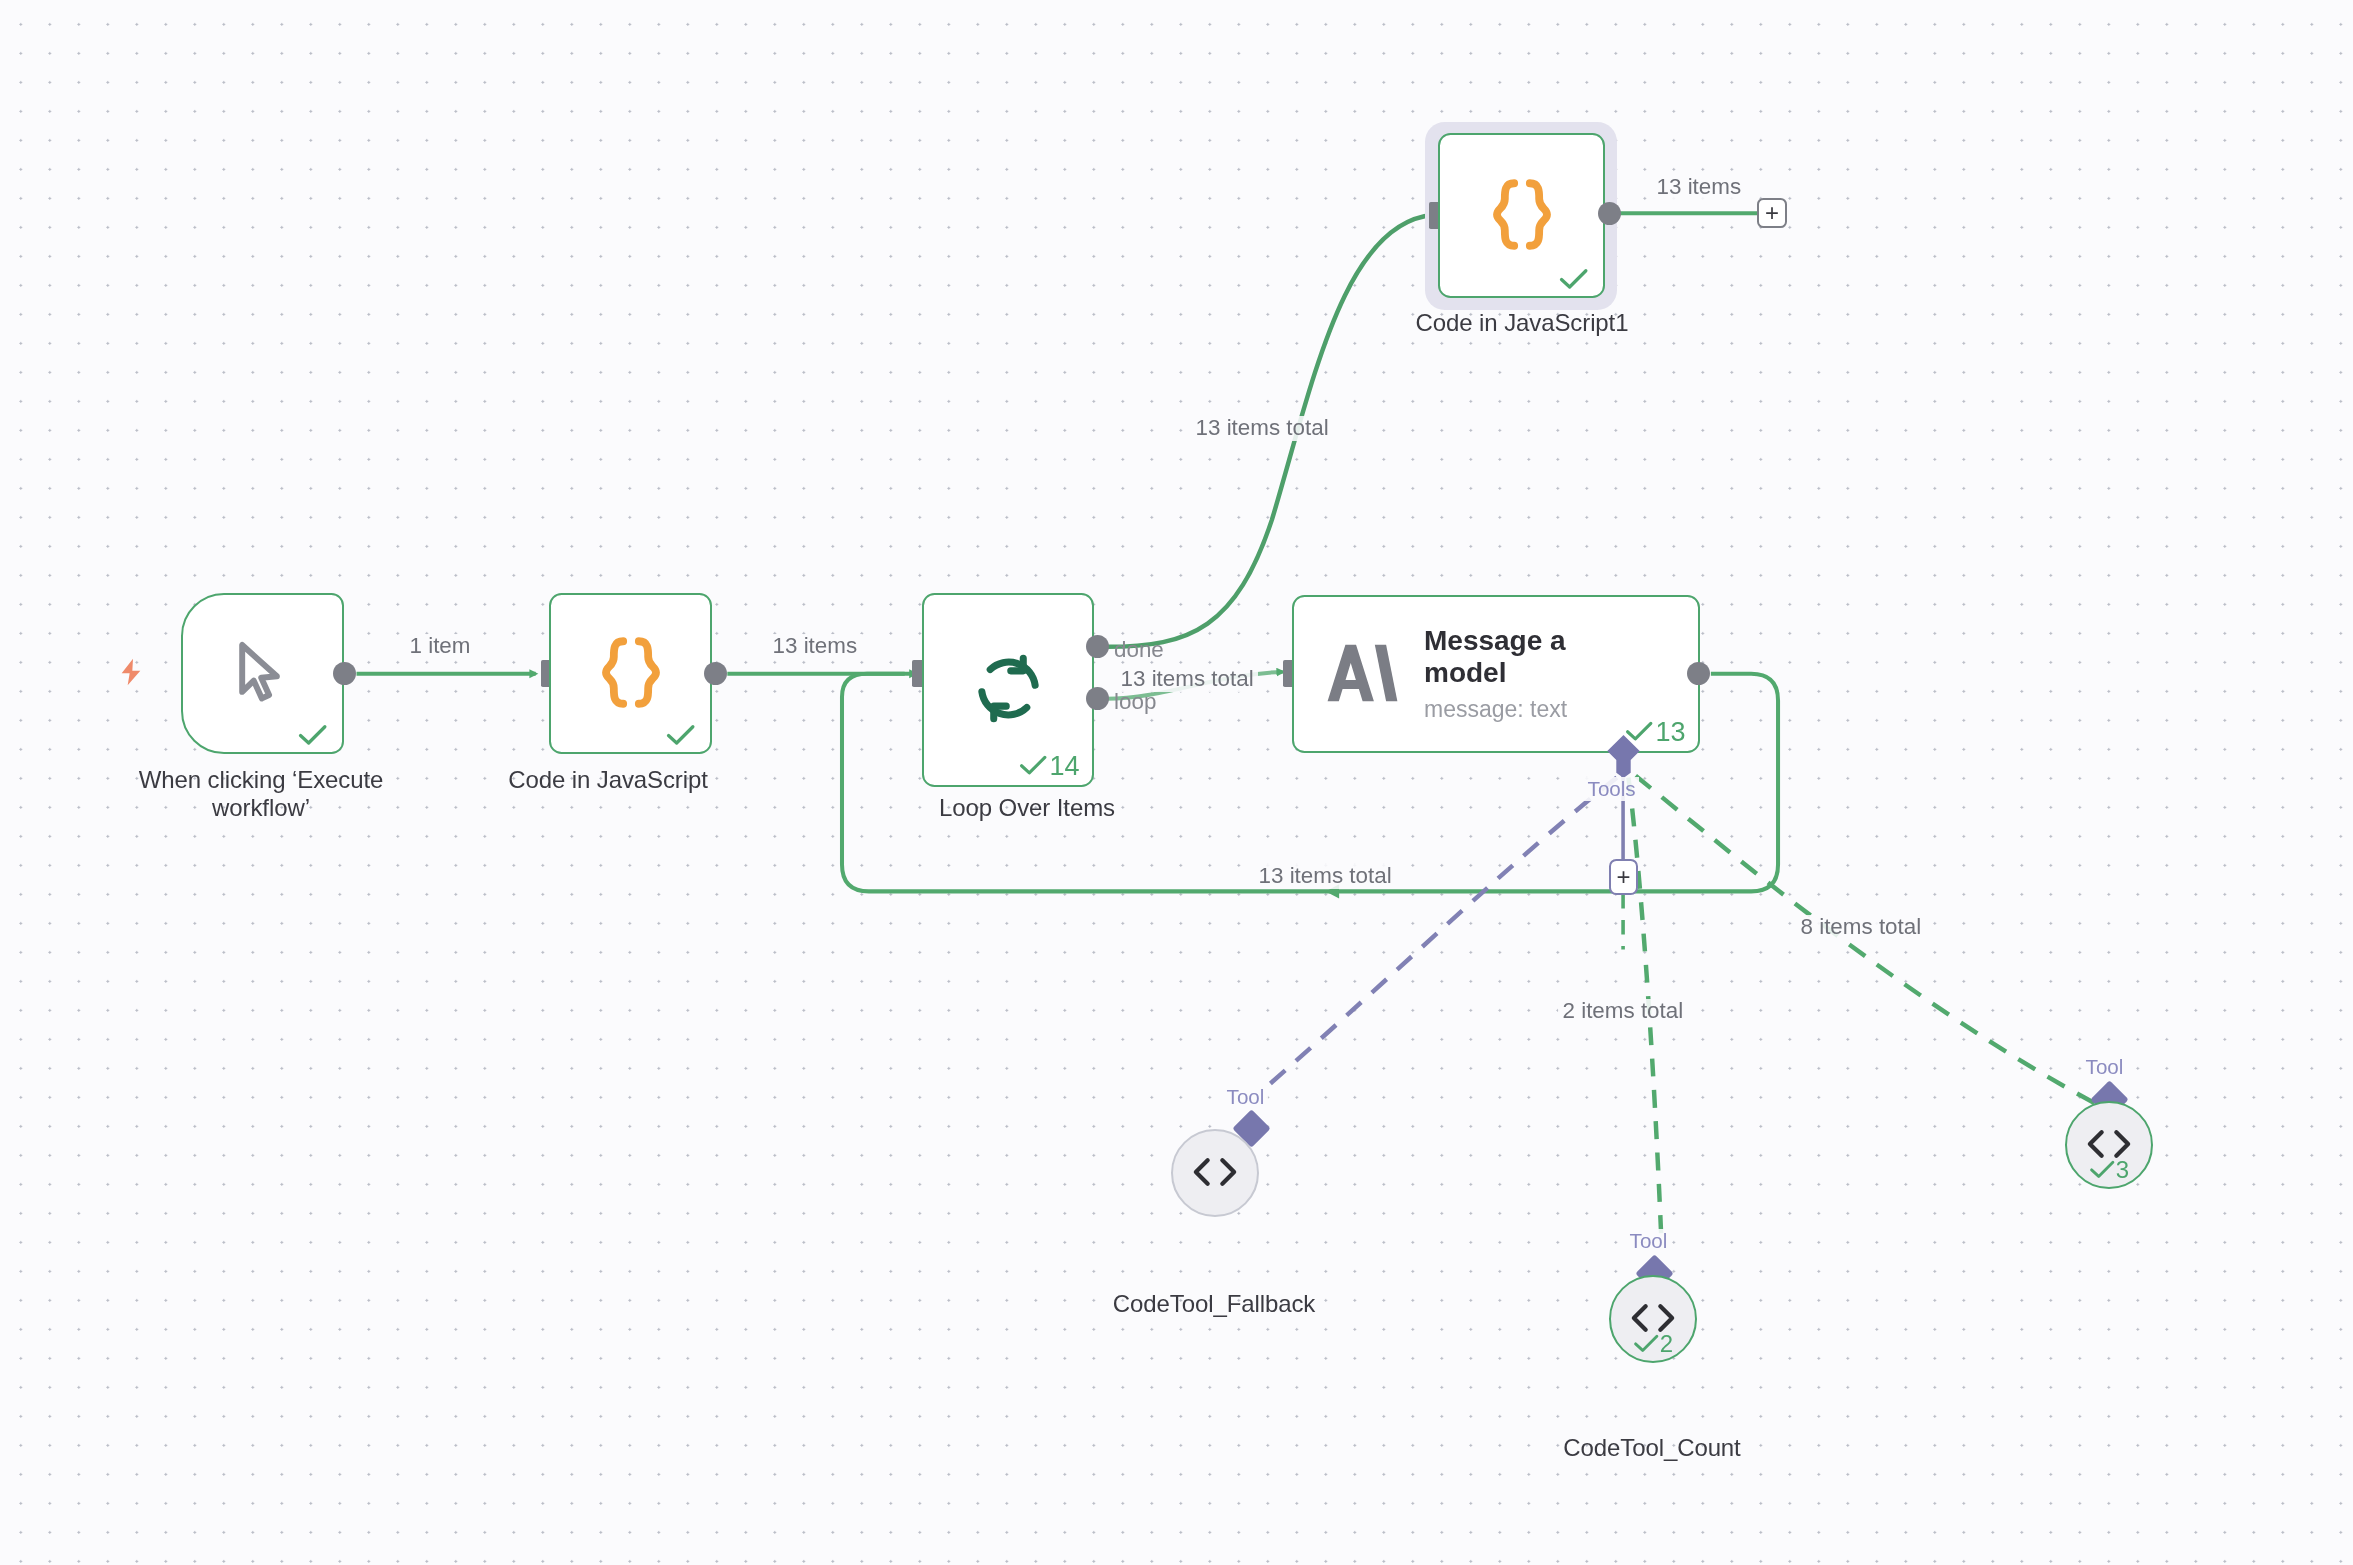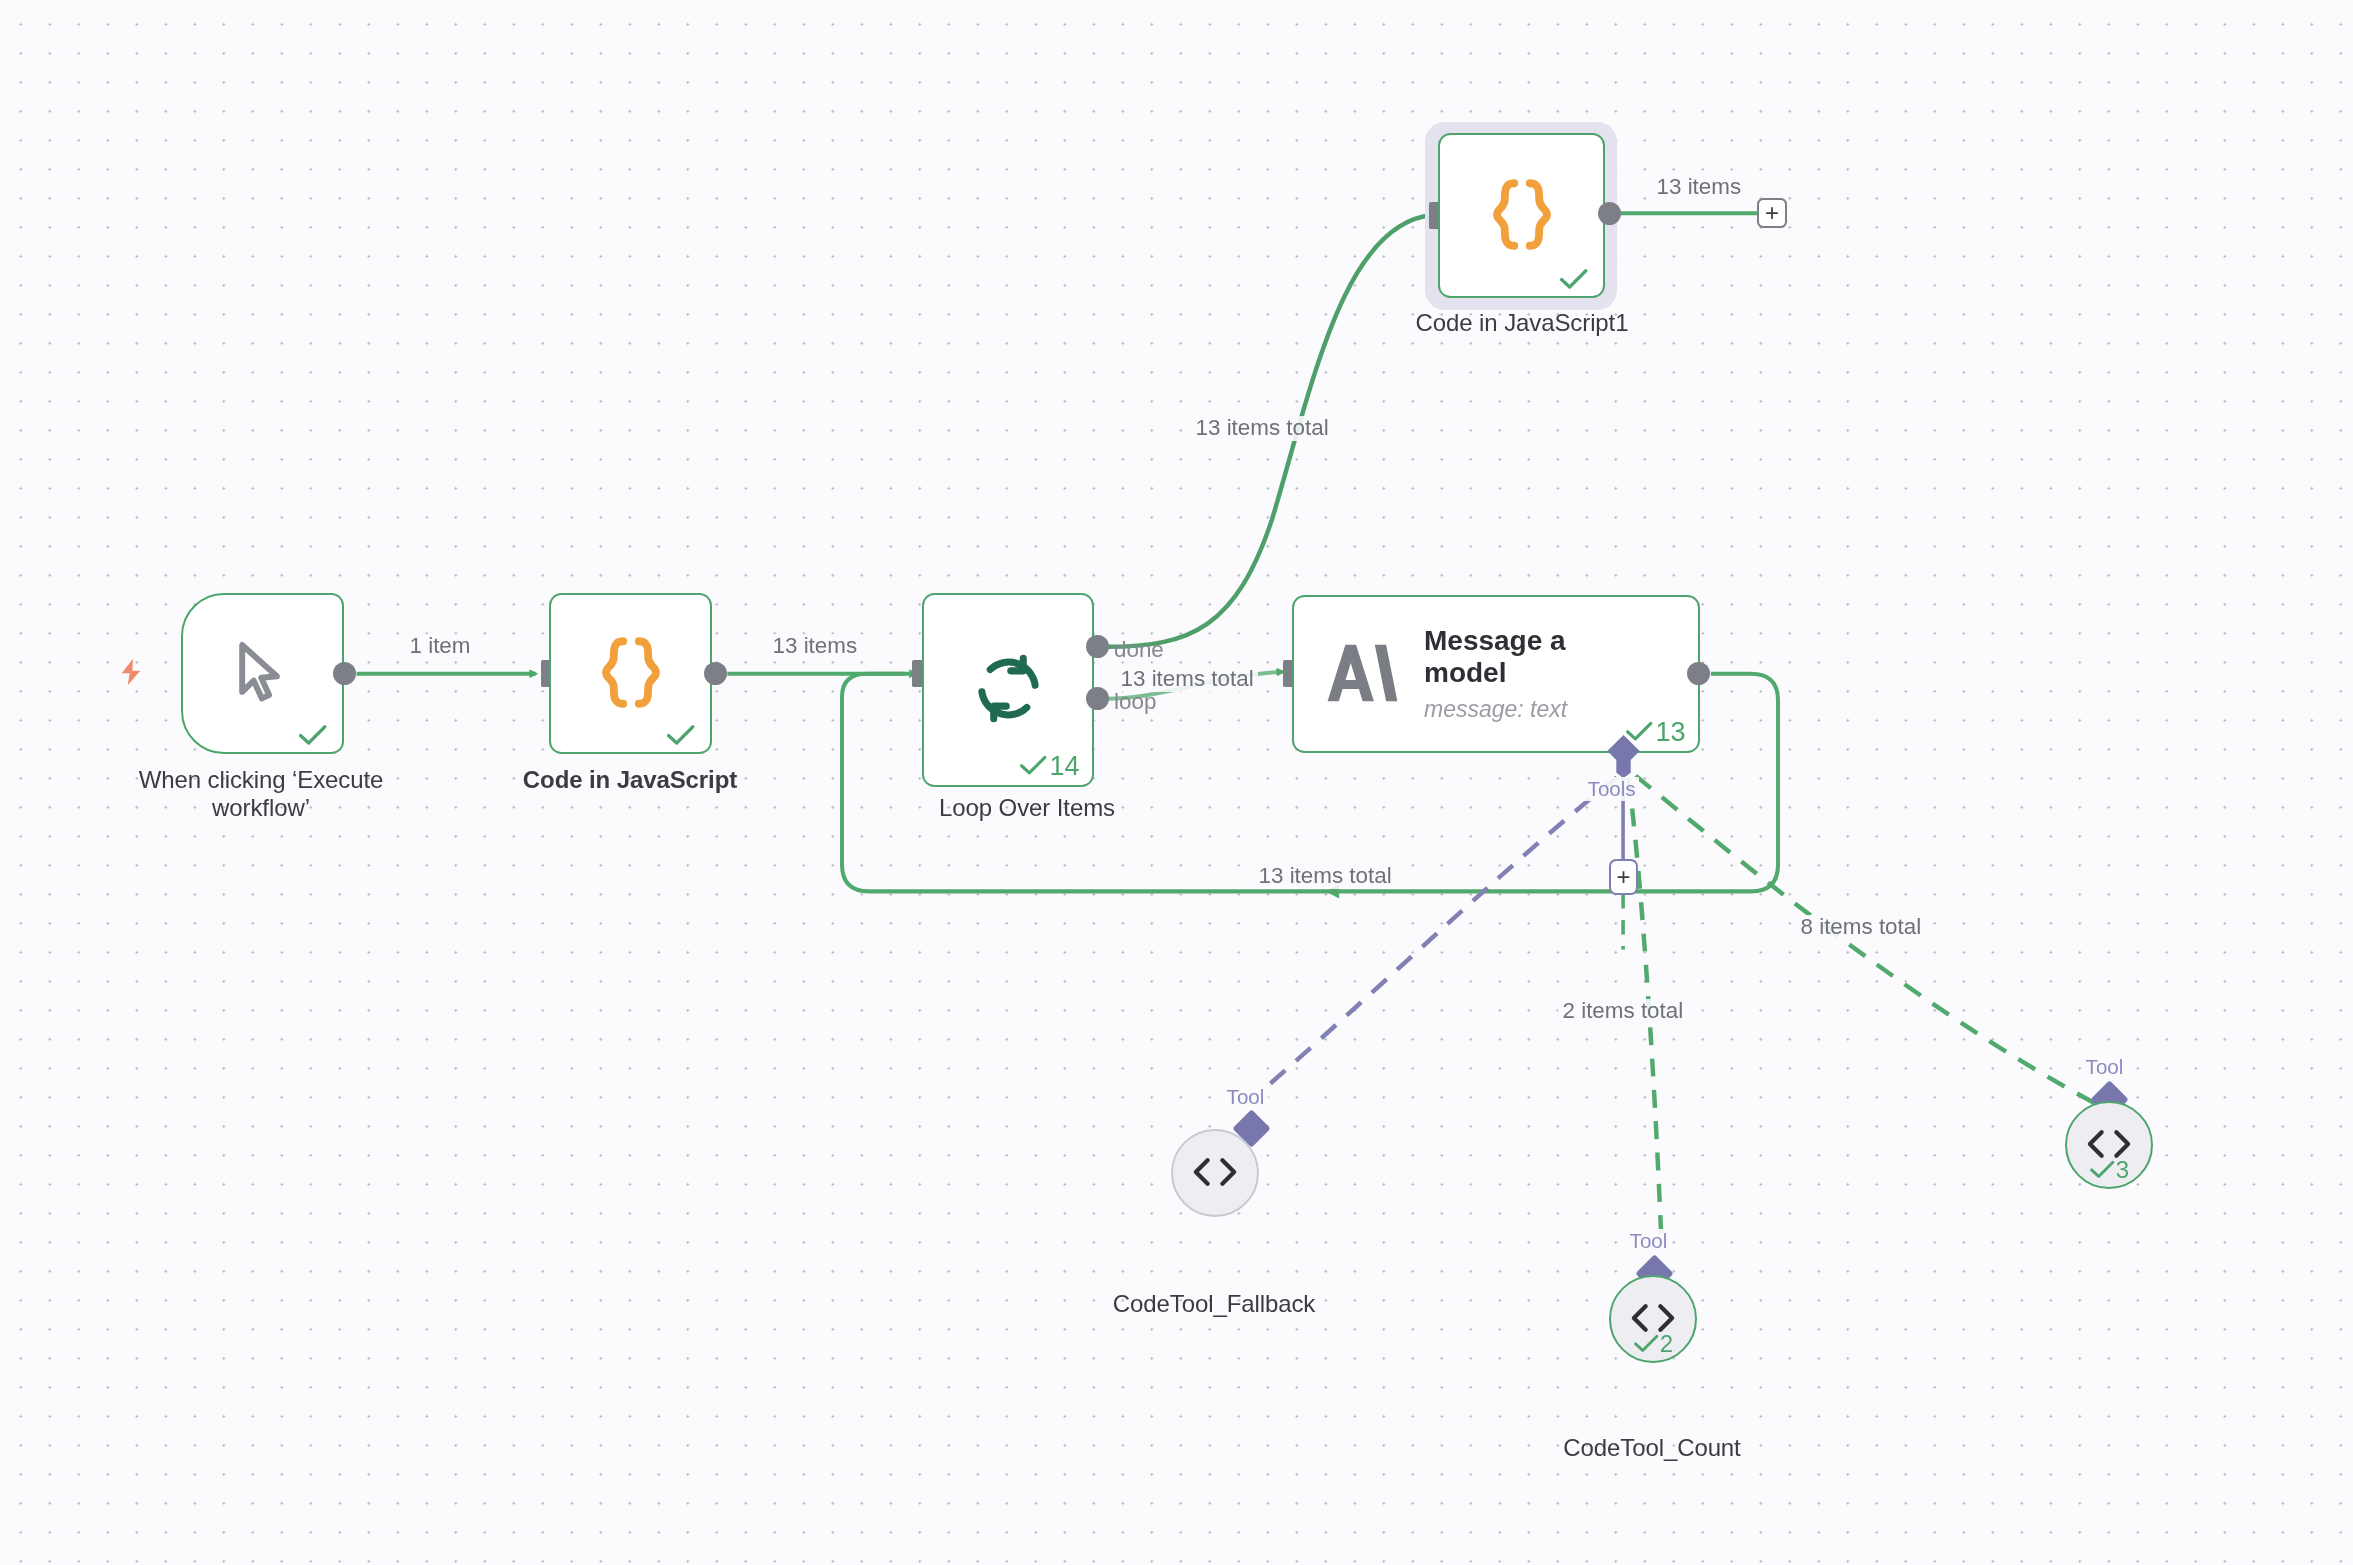--- a/index.html
+++ b/index.html
@@ -149,21 +149,21 @@
   .mam {
     justify-content: flex-start;
     padding: 0 16px;
   }
   .mam-icon { margin-left: 16px; margin-right: 18px; flex: 0 0 auto; }
   .mam-text { display: flex; flex-direction: column; margin-left: 8px; }
   .mam-title {
     font-size: 28px; color: #2f2f35; font-weight: 700;
     line-height: 1.13; max-width: 179px;
   }
-  .mam-sub { font-size: 23px; color: #9a9ca3; margin-top: 7.2px; font-style: italic; }
+  .mam-sub { font-size: 23px; color: #9a9ca3; margin-top: 7.2px; }
   .bolt { position: absolute; }
 </style>
 </head>
 <body>
 
 <div id="canvas">
 
   <svg class="edges" viewBox="0 0 2628 1748" width="2354" height="1566">
     <defs>
       <marker id="arrowR" markerWidth="12" markerHeight="12" refX="7" refY="5" orient="auto" markerUnits="userSpaceOnUse">
@@ -230,21 +230,21 @@
         <path d="M15 4 C9 4 9 9 9 14 C9 20 4 20 4 24 C4 28 9 28 9 34 C9 39 9 44 15 44"></path>
         <path d="M25 4 C31 4 31 9 31 14 C31 20 36 20 36 24 C36 28 31 28 31 34 C31 39 31 44 25 44"></path>
       </svg>
     </span>
     <span class="check">
       <svg width="30" height="23" viewBox="0 0 24 18" fill="none" stroke="#4da56d" stroke-width="2.6" stroke-linecap="round" stroke-linejoin="round">
         <path d="M2 9 L8.5 15 L21.5 2"></path>
       </svg>
     </span>
   </div>
-  <div class="node-label" style="left:433px; top:766px; width:394px;font-weight:bold;">
+  <div class="node-label" style="left:411px; top:766px; width:394px;">
     <div>Code in JavaScript</div>
   </div>
   <div class="port-out" style="left:704px; top:662px;"></div>
   <div class="conn-label" style="left:405px; top:634px;">1 item</div>
   <div class="conn-label" style="left:768px; top:634px;">13 items</div>
 
   <div class="port-in" style="left:912px; top:660px;"></div>
   <div class="node" style="left:922px; top:593px; width:172px; height:194px;">
     <span>
       <svg width="77" height="77" viewBox="0 0 24 24" fill="none" stroke="#1f6b4f" stroke-width="2.2" stroke-linecap="round" stroke-linejoin="round">

